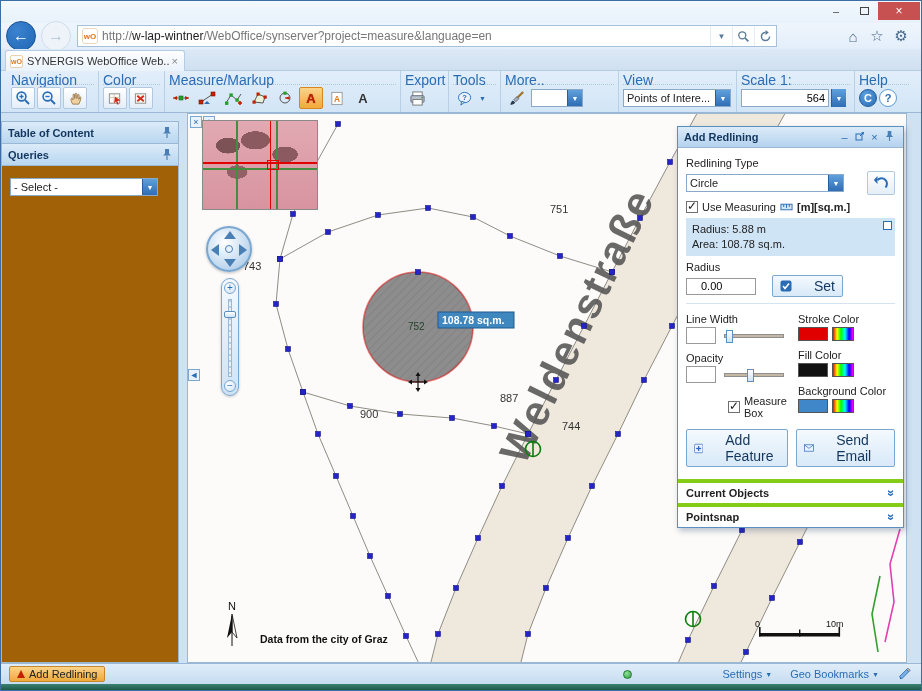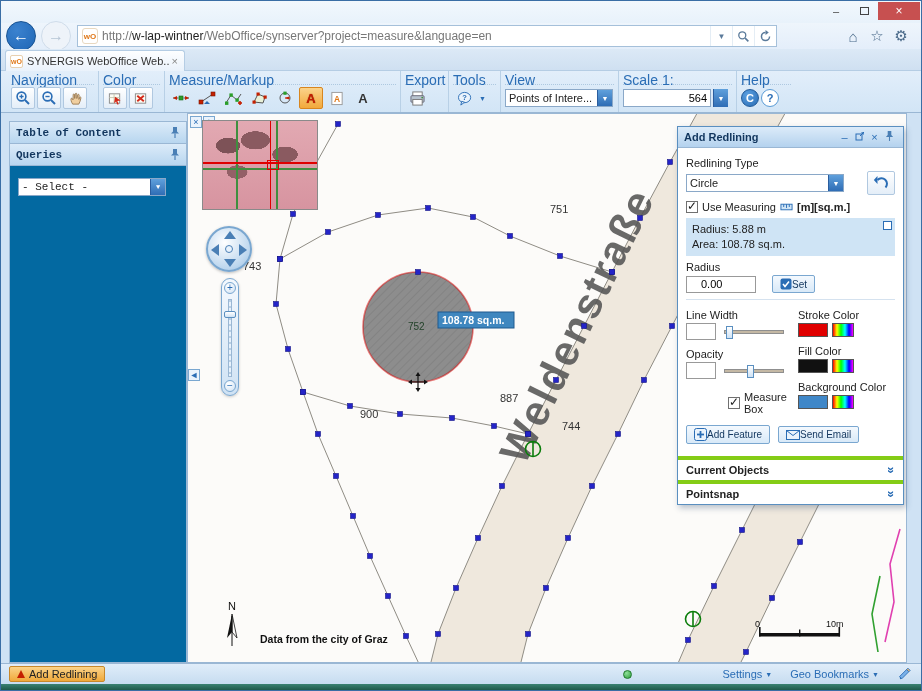--- a/index.html
+++ b/index.html
@@ -46,21 +46,21 @@
   .combo { height:18px; background:#fff; border:1px solid #8aa8c8; display:flex; align-items:center; font-size:11px; color:#222; cursor:pointer; }
   .combo-text { flex:1; padding:0 3px; white-space:nowrap; overflow:hidden; }
   .combo-btn { width:15px; height:100%; background:linear-gradient(#5fa0dc,#2f6db5); color:#fff; font-size:7px; display:flex; align-items:center; justify-content:center; border-left:1px solid #2a5d9e; }
   .roundbtn { width:18px; height:18px; border-radius:50%; display:flex; align-items:center; justify-content:center; font-size:11px; font-weight:bold; cursor:pointer; }
   .roundbtn.c { background:radial-gradient(circle at 35% 30%, #5a9fe0, #2a6db5); color:#fff; border:1px solid #1f5a9a; }
   .roundbtn.q { background:#fff; color:#2a6db5; border:1px solid #5a9bd5; }
   .tb-input { height:18px; border:1px solid #8aa8c8; font-size:11px; padding:0 3px; font-family:"Liberation Sans",sans-serif; }
 
   
   .content { position:absolute; left:0; top:112px; width:100%; height:550px; background:#cfe2f4; }
-  .sidebar { position:absolute; left:8px; top:8px; width:178px; bottom:0; background:#0369a1; border:1px solid #9ab7d4;font-family:Liberation Mono, monospace; }
+  .sidebar { position:absolute; left:0; top:8px; width:178px; bottom:0; background:#a16207; border:1px solid #9ab7d4; }
   .side-header { height:22px; background:linear-gradient(#dcebf9,#b8d6ef); border-bottom:1px solid #9ab7d4; display:flex; align-items:center; padding:0 6px; font-size:11px; font-weight:bold; color:#12365e; cursor:pointer; }
   .side-header .grow { flex:1; }
   .side-select-row { padding:12px 8px; display:flex; }
 
   .map { position:absolute; left:186px; top:0; width:720px; height:550px; background:#fcfbf9; border:1px solid #9ab7d4; overflow:hidden; }
   .map svg.mapsvg { position:absolute; left:0; top:0; }
 
   .overview { position:absolute; left:14px; top:6px; width:116px; height:90px; border:1px solid #8a8a8a;
     background:
       linear-gradient(0deg, transparent 51%, #e00000 51%, #e00000 53%, transparent 53%),
@@ -96,21 +96,21 @@
   .panel-title { font-weight:bold; color:#12365e; flex:1; }
   .ph-ico { width:15px; text-align:center; color:#2a6db5; font-size:11px; cursor:pointer; }
   .panel-body { padding:6px 8px 4px 8px; }
   .plabel { margin:3px 0 2px 0; color:#222; }
   .prow { display:flex; align-items:center; gap:4px; }
   .p-input { border:1px solid #999; height:17px; font-size:11px; padding:0 14px; font-family:"Liberation Sans",sans-serif; }
   .chk { width:12px; height:12px; background:#fff; border:1px solid #707070; position:relative; display:inline-block; flex:none; cursor:pointer; }
   .chk.on::after { content:"✓"; position:absolute; left:0px; top:-3px; font-size:12px; color:#222; }
   .infobox { position:relative; background:#cfe4f5; padding:4px 6px; margin:5px 0; line-height:15px; }
   .infobox .corner { position:absolute; right:3px; top:3px; width:9px; height:9px; border:1px solid #2a6db5; background:#fff; cursor:pointer; }
-  .pbtn { display:inline-flex; align-items:center; gap:0; background:linear-gradient(#f4f9fe,#d8e9f8); border:1px solid #7aa7d0; border-radius:2px; padding:2px 7px; font-size:10px; color:#12365e; cursor:pointer; }
+  .pbtn { display:inline-flex; align-items:center; gap:22px; background:linear-gradient(#f4f9fe,#d8e9f8); border:1px solid #7aa7d0; border-radius:2px; padding:2px 7px; font-size:14px; color:#12365e; cursor:pointer; }
   .divider { border-top:1px solid #d5e2ef; margin:6px 0; }
   .pcols { display:flex; gap:8px; }
   .pcol-l { width:104px; }
   .pcol-r { flex:1; }
   .slider { position:relative; width:60px; height:4px; background:#c4b8a4; border:1px solid #8f8f8f; margin-left:4px; }
   .slider .shandle { position:absolute; top:-5px; width:7px; height:13px; background:linear-gradient(#ffffff,#cfe2f4); border:1px solid #5a8fc0; cursor:pointer; }
   .swatch { width:30px; height:14px; border:1px solid #555; display:inline-block; cursor:pointer; }
   .swatch.rainbow { width:22px; background:linear-gradient(90deg,#f00,#ff0,#0f0,#0ff,#00f,#f0f); }
   .section-bar { border-top:4px solid #84cc16; height:24px; display:flex; align-items:center; padding:0 8px; font-weight:bold; color:#222; cursor:pointer; }
   .section-bar .chev { margin-left:auto; color:#2a6db5; font-weight:bold; transform:rotate(90deg); font-size:12px; }
@@ -306,20 +306,36 @@
           <svg width="17" height="15" viewBox="0 0 18 16">
               <ellipse cx="8" cy="7" rx="6.5" ry="5.5" fill="#eaf3fc" stroke="#2a6db5"></ellipse>
               <polygon points="5,11 4,15 8,12" fill="#eaf3fc" stroke="#2a6db5"></polygon>
               <text x="8" y="10" text-anchor="middle" font-size="8" font-weight="bold" fill="#2a6db5" font-family="Liberation Sans, sans-serif">?</text>
             </svg>
         </div>
         <span style="font-size:7px;color:#2a6db5;cursor:pointer;">▼</span>
       </div>
     </div>
 
+    <div class="tbgroup" style="width:118px;">
+      <div class="tbgroup-label">More..</div>
+      <div class="tbgroup-icons">
+        <div class="tbtn flat">
+          <svg width="17" height="15" viewBox="0 0 18 16">
+              <line x1="15" y1="1" x2="8" y2="8" stroke="#a0722a" stroke-width="2.4"></line>
+              <rect x="5.6" y="7.2" width="4.4" height="3" transform="rotate(-45 7.8 8.7)" fill="#aab4be" stroke="#667"></rect>
+              <path d="M4 10 C2 11 2 13.5 1 14.5 C3.5 15 6 14 6.5 12 Z" fill="#2a3a4a"></path>
+            </svg>
+        </div>
+        <div class="combo" style="width:52px;">
+          <span class="combo-text"></span>
+          <span class="combo-btn">▼</span>
+        </div>
+      </div>
+    </div>
 
     <div class="tbgroup" style="width:118px;">
       <div class="tbgroup-label">View</div>
       <div class="tbgroup-icons">
         <div class="combo" style="width:108px;">
           <span class="combo-text">Points of Intere...</span>
           <span class="combo-btn">▼</span>
         </div>
       </div>
     </div>

